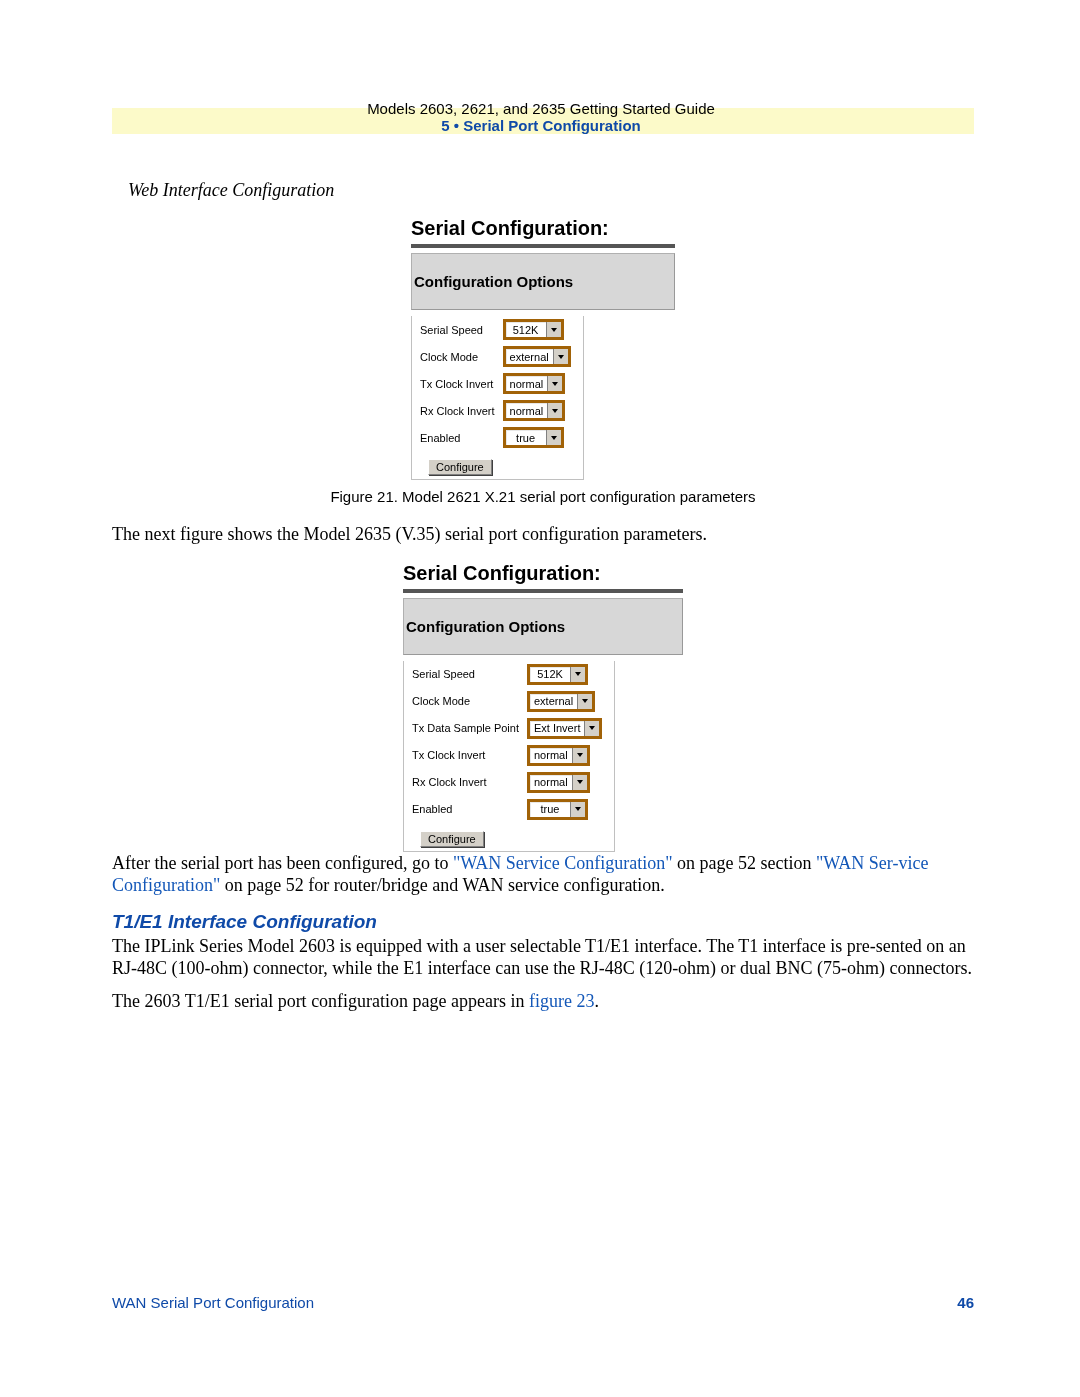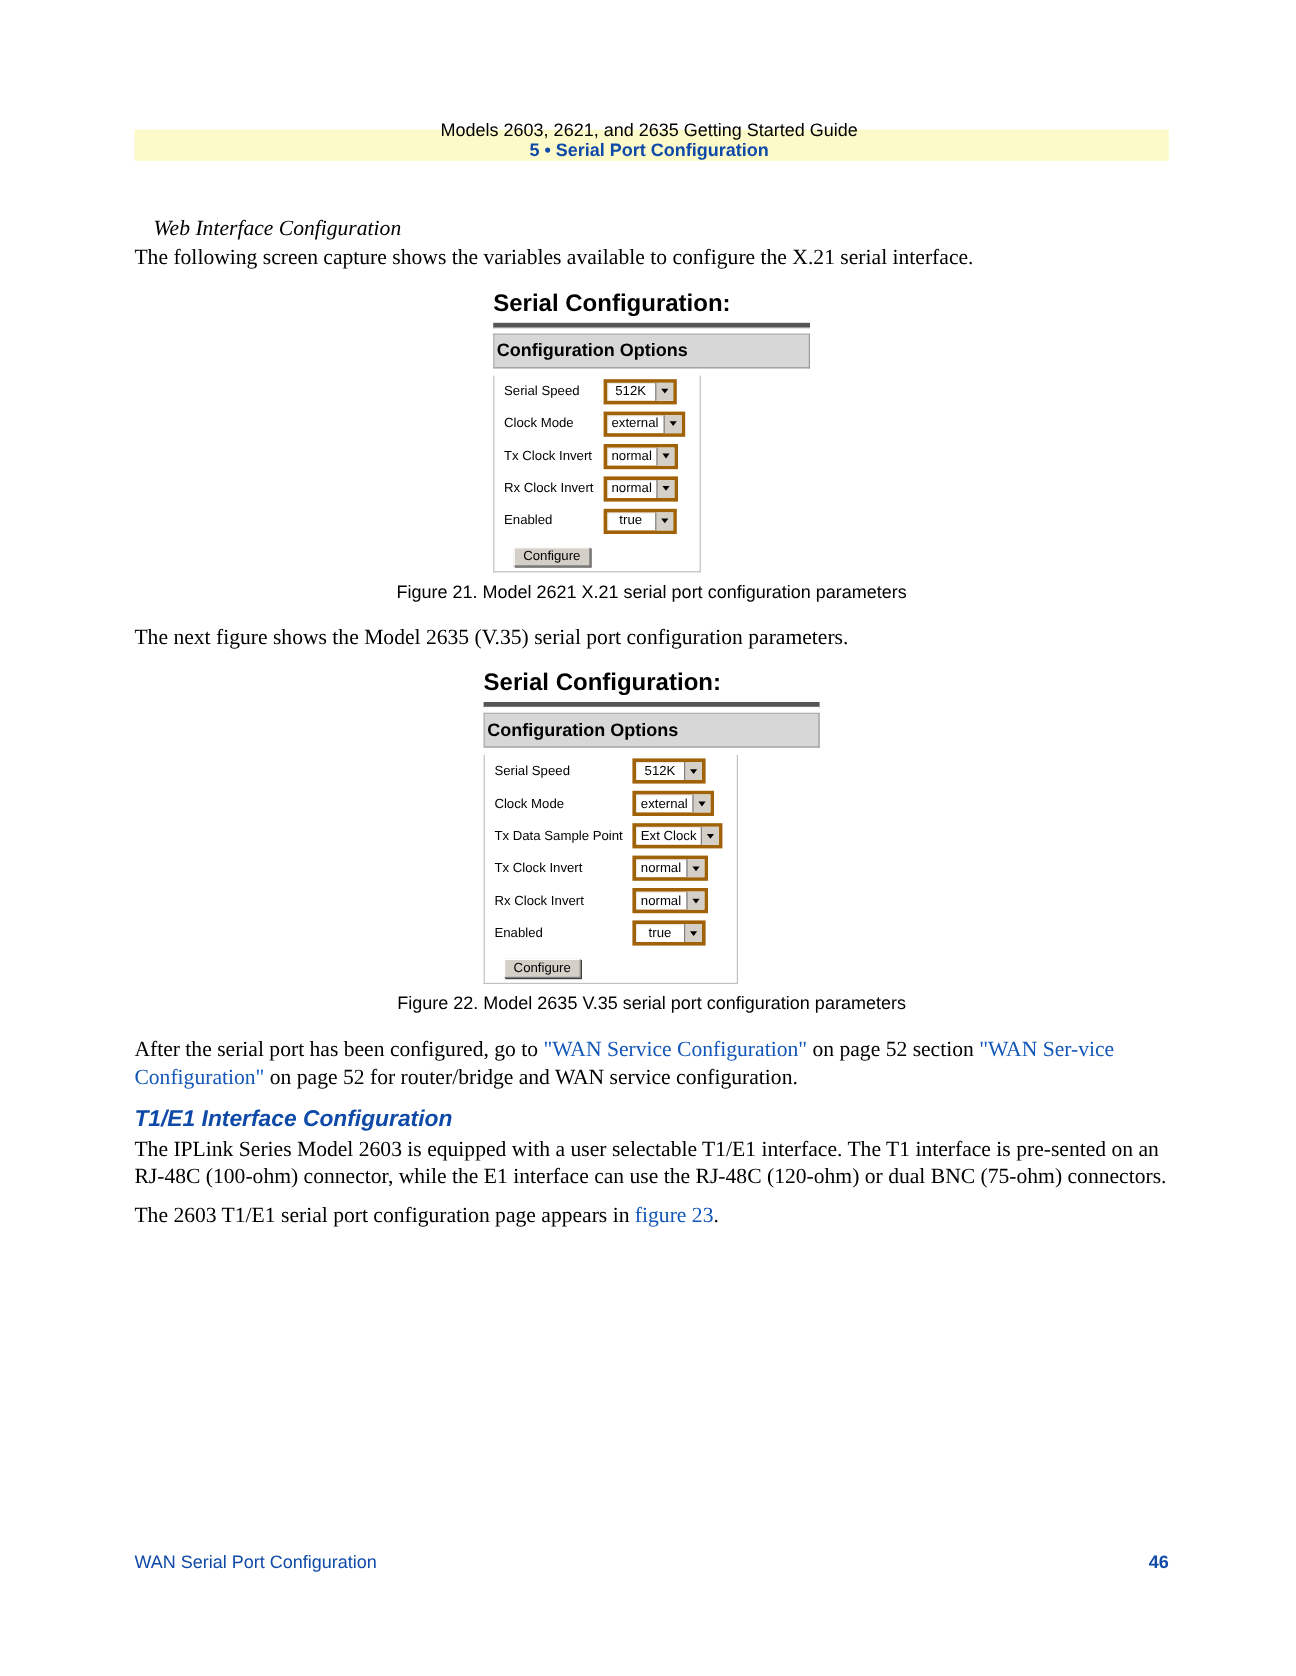--- a/index.html
+++ b/index.html
@@ -82,21 +82,21 @@
   .panel-rule {
     height: 4px;
     background:#555;
     border-bottom:1px solid #fff;
     margin-bottom:4px;
   }
   .panel-sub {
     background: #d7d7d7;
     font-weight: bold;
     font-size: 15px;
-    padding: 5px 2px;
+    padding: 19px 2px;
     border: 1px solid #b0b0b0;
     border-right:1px solid #999;
     border-bottom:1px solid #999;
   }
   .opts {
     border:1px solid #c0c0c0;
     border-top:none;
     width: max-content;
     background:#fff;
   }
@@ -156,21 +156,20 @@
 <body>
 
 <div class="page">
 
   <div class="header-bar">
     <span class="header-left">Models 2603, 2621, and 2635 Getting Started Guide</span>
     <span class="header-right">5 • Serial Port Configuration</span>
   </div>
 
   <div class="italic-head">Web Interface Configuration</div>
-  <p class="body-text">The following screen capture shows the variables available to configure the X.21 serial interface.</p>
 
   <div class="panel">
     <div class="panel-title">Serial Configuration:</div>
     <div class="panel-rule"></div>
     <div class="panel-sub">Configuration Options</div>
     <div class="opts">
       <table class="config">
         <tbody>
             <tr>
               <td>Serial Speed</td>
@@ -233,21 +232,21 @@
         <tr>
               <td>Clock Mode</td>
               <td><span class="dd">
                   <span class="val">external</span>
                   <span class="btn"></span>
                 </span></td>
             </tr>
         <tr>
               <td>Tx Data Sample Point</td>
               <td><span class="dd">
-                  <span class="val">Ext Clock</span>
+                  <span class="val">Ext Invert</span>
                   <span class="btn"></span>
                 </span></td>
             </tr>
         <tr>
               <td>Tx Clock Invert</td>
               <td><span class="dd">
                   <span class="val">normal</span>
                   <span class="btn"></span>
                 </span></td>
             </tr>
@@ -263,21 +262,20 @@
               <td><span class="dd">
                   <span class="val">true</span>
                   <span class="btn"></span>
                 </span></td>
             </tr>
       </tbody>
         </table>
       <span class="cfg-btn">Configure</span>
     </div>
   </div>
-  <div class="caption">Figure 22. Model 2635 V.35 serial port configuration parameters</div>
 
   <p class="body-text">
     <span>After the serial port has been configured, go to </span><span class="link">"WAN Service Configuration"</span><span> on page 52 section </span><span class="link">"WAN Ser-vice Configuration"</span><span> on page 52 for router/bridge and WAN service configuration.</span>
   </p>
 
   <div class="section-head">T1/E1 Interface Configuration</div>
   <p class="body-text">The IPLink Series Model 2603 is equipped with a user selectable T1/E1 interface. The T1 interface is pre-sented on an RJ-48C (100-ohm) connector, while the E1 interface can use the RJ-48C (120-ohm) or dual BNC (75-ohm) connectors.</p>
   <p class="body-text">
     <span>The 2603 T1/E1 serial port configuration page appears in </span><span class="link">figure 23</span><span>.</span>
   </p>

